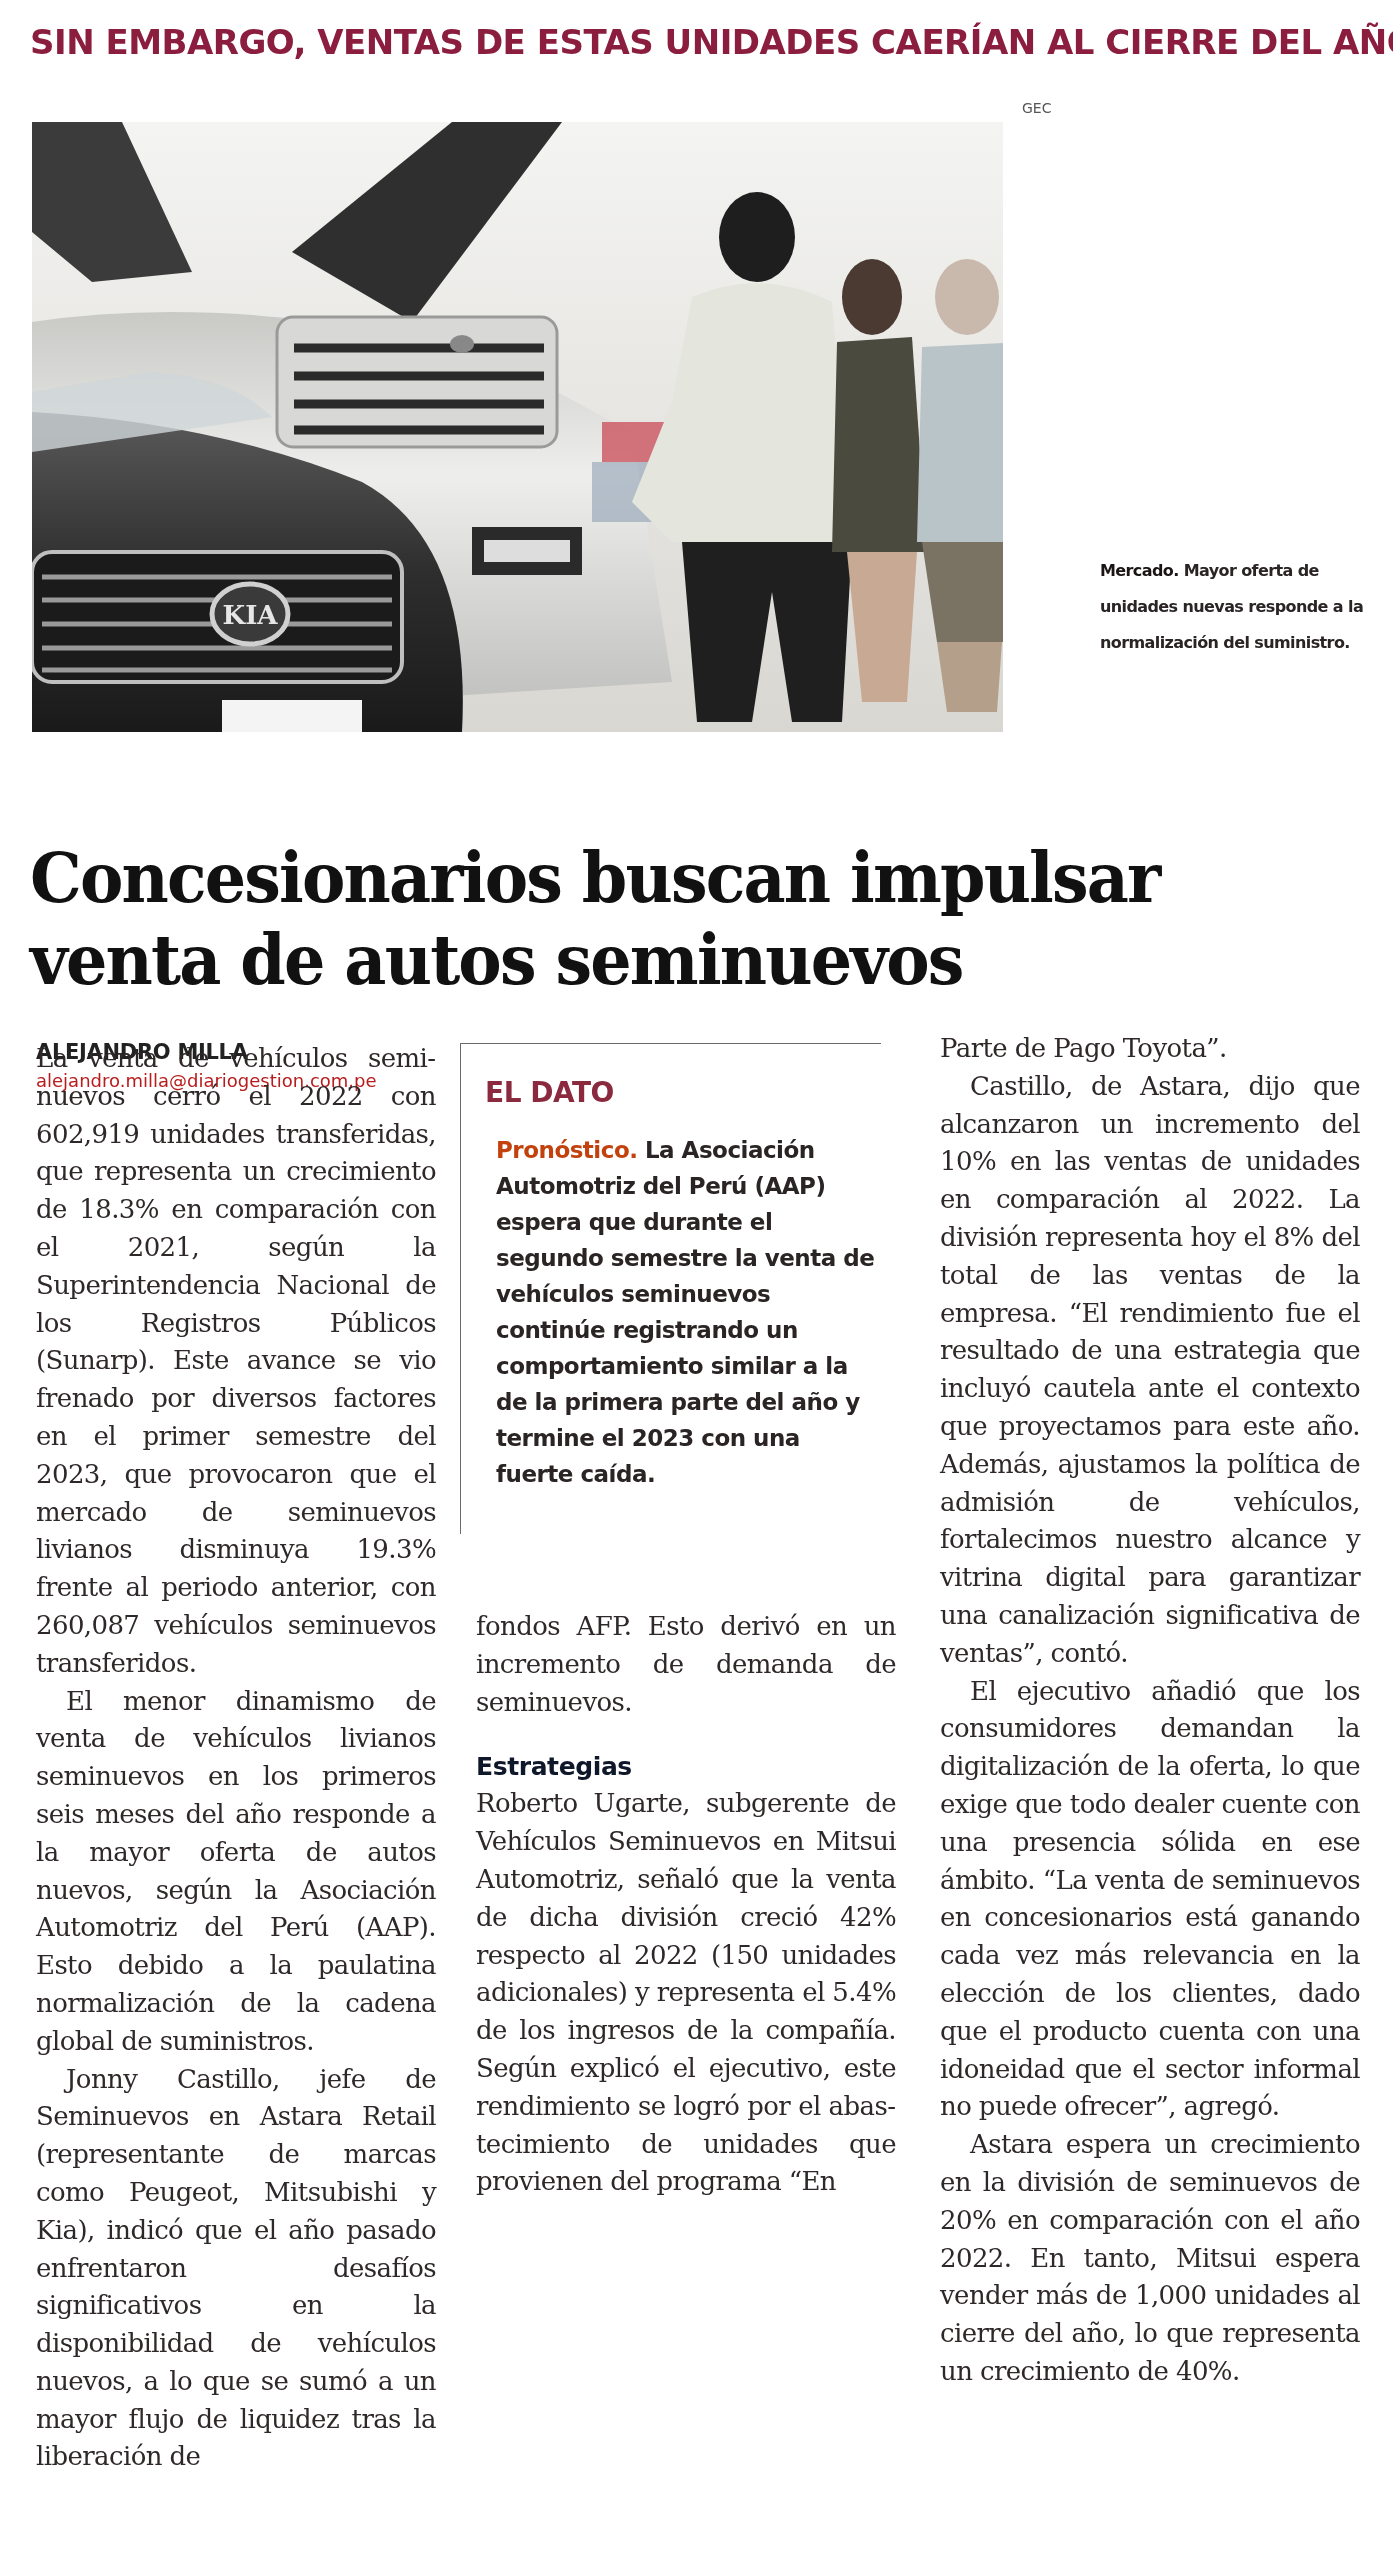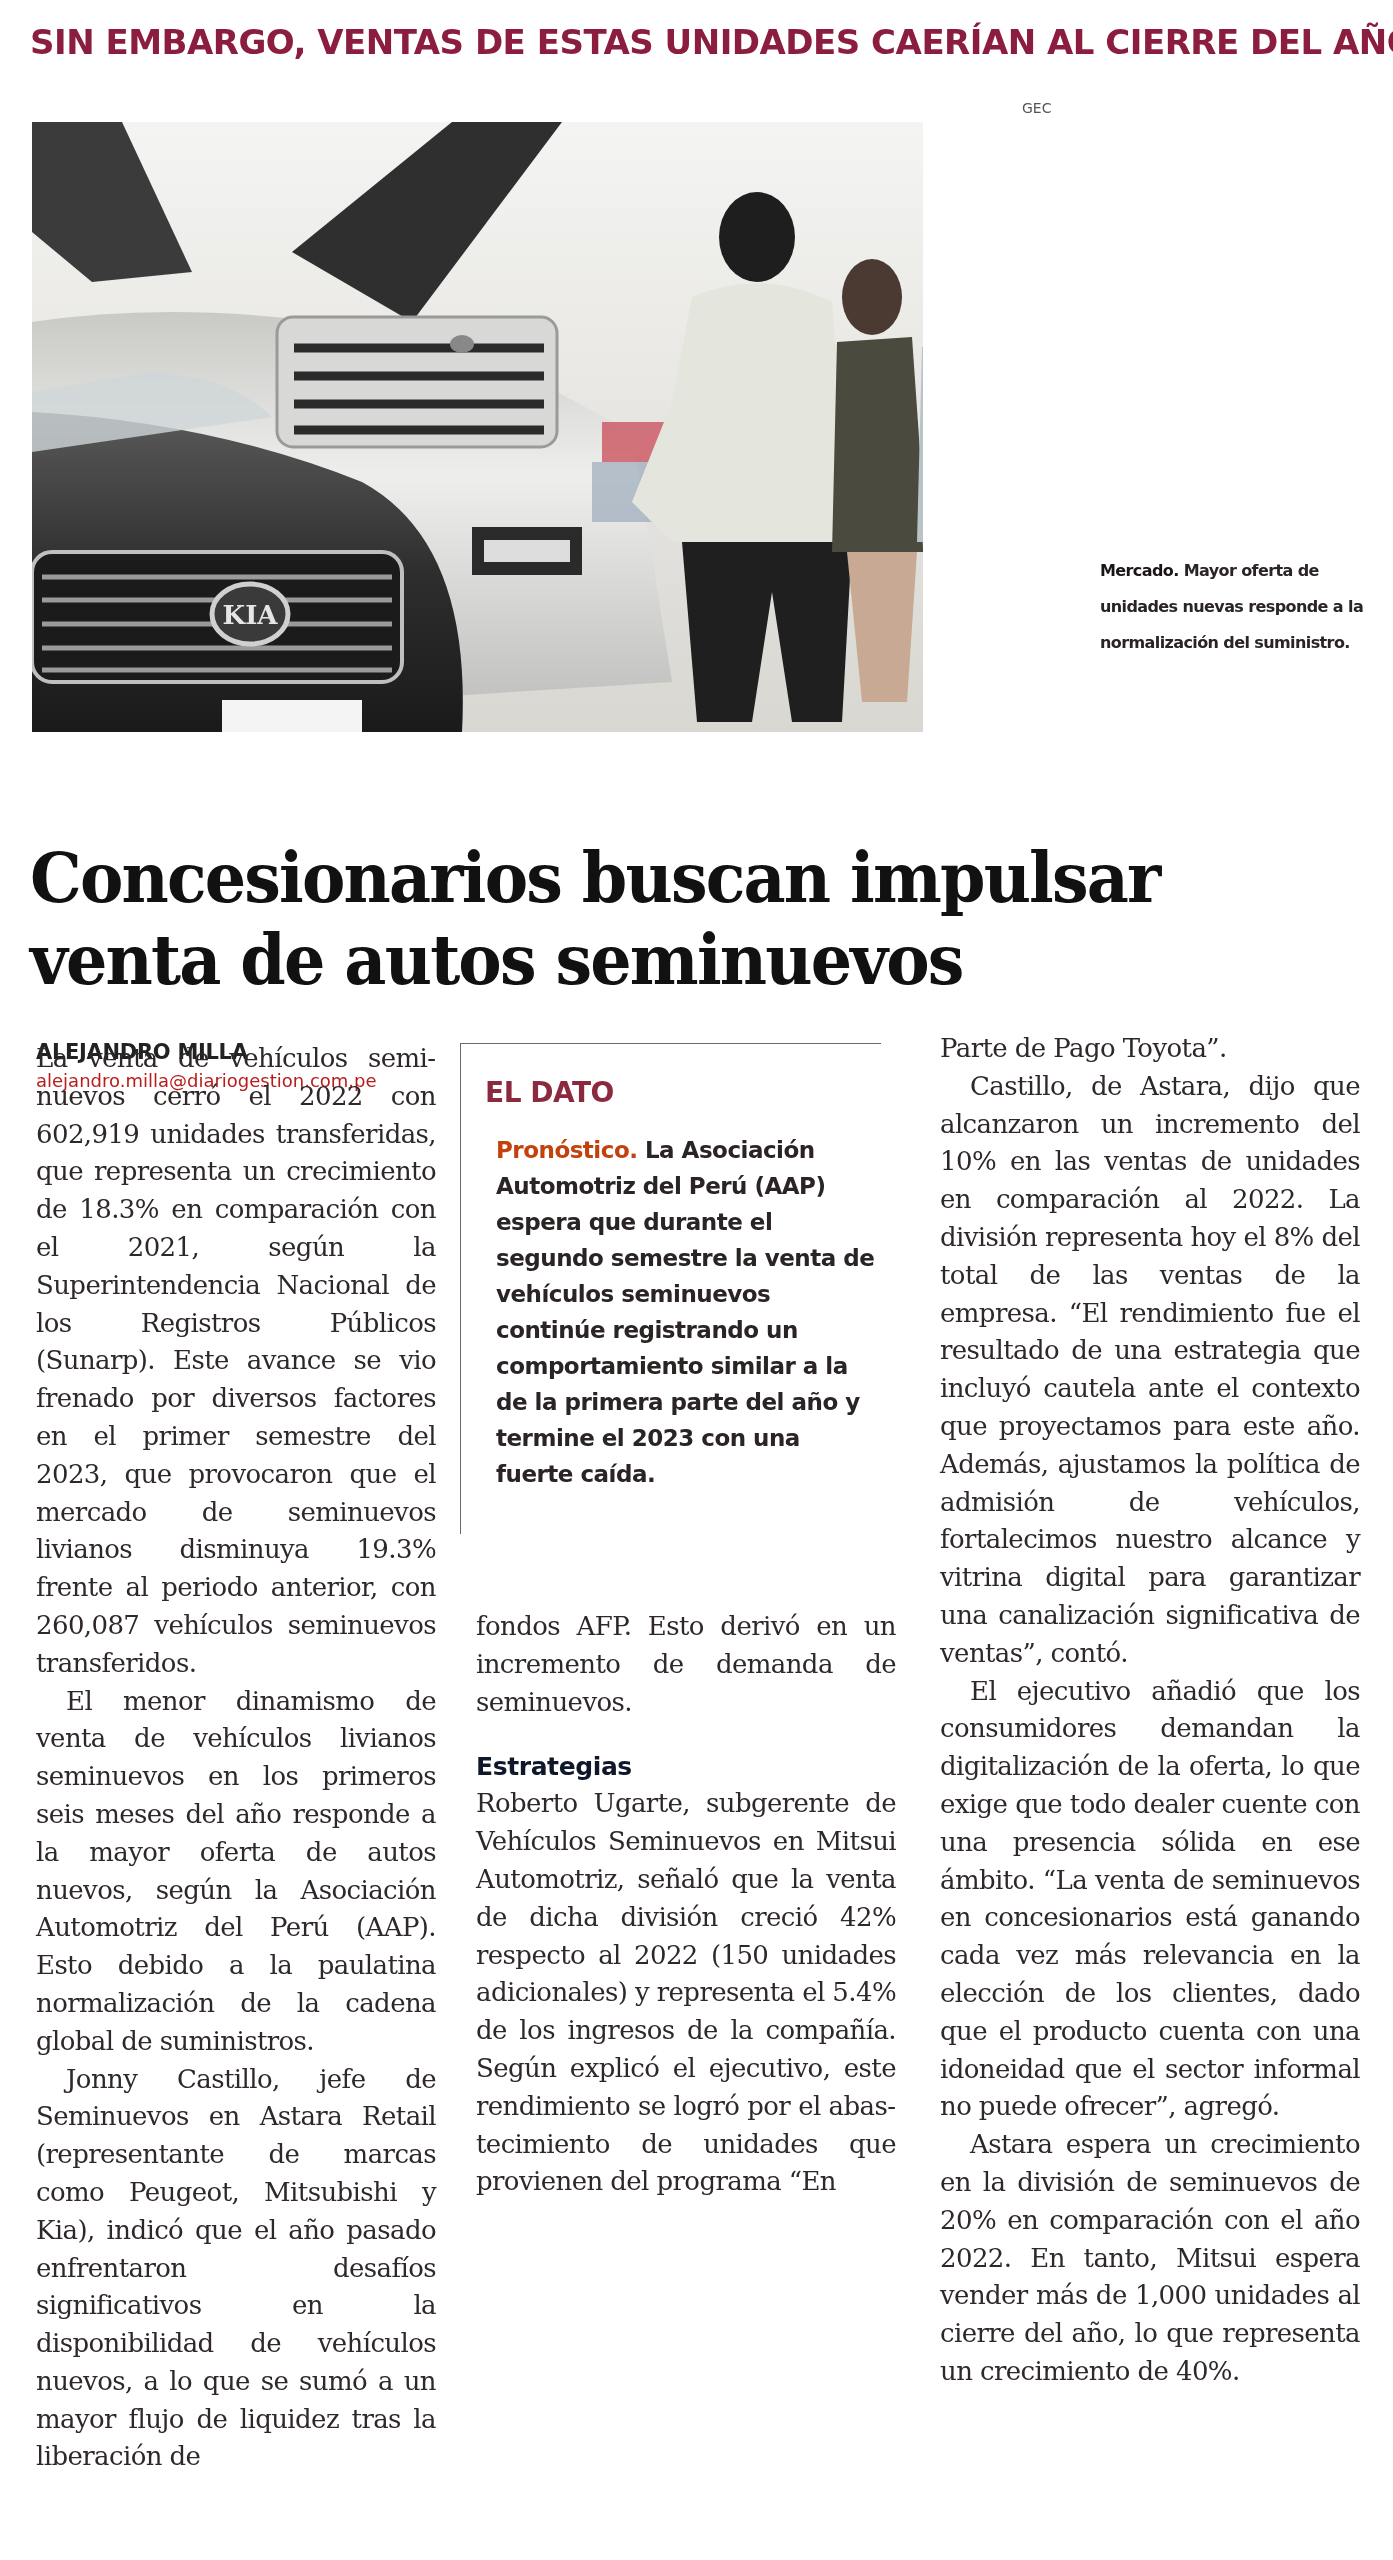--- a/index.html
+++ b/index.html
@@ -11,21 +11,21 @@
       position: absolute; left: 30px; top: 22px; width: 1340px;
       font-family: "DejaVu Sans", sans-serif; font-weight: bold;
       font-size: 34px; letter-spacing: -0.5px; color: #8b1e3f;
       white-space: nowrap;
     }
     .photo-credit {
       position: absolute; left: 1022px; top: 100px;
       font-family: "DejaVu Sans", sans-serif; font-size: 14px; color: #555;
     }
     .photo {
-      position: absolute; left: 32px; top: 122px; width: 891px; height: 610px;
+      position: absolute; left: 32px; top: 122px; width: 971px; height: 610px;
       overflow: hidden; background: #ef4444;
     }
     .photo svg { display: block; }
     .caption {
       position: absolute; left: 1100px; top: 553px; width: 270px;
       font-family: "DejaVu Sans", sans-serif; font-weight: bold;
       font-size: 16px; line-height: 36px; color: #2a2424; letter-spacing: -0.6px;
     }
     .caption .lead { color: #1a1414; }
     .headline {

